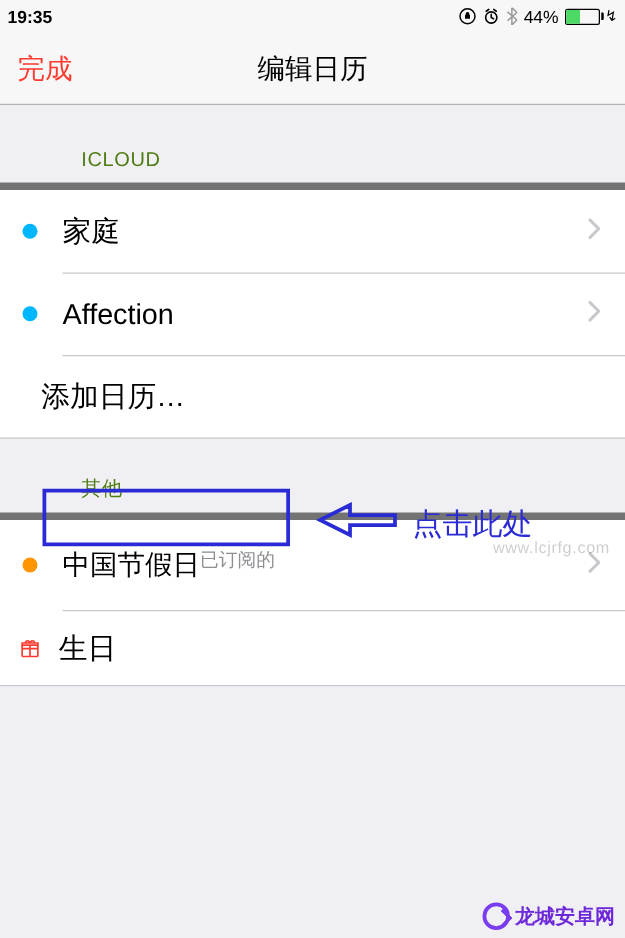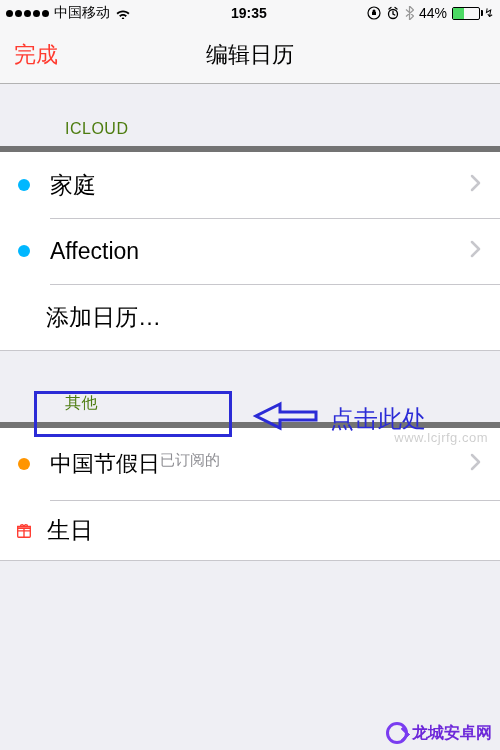--- a/index.html
+++ b/index.html
@@ -32,21 +32,21 @@
     .row + .row::before { content: ""; position: absolute; left: 50px; right: 0; top: 0; height: 1px; background: #c8c7cc; }
     .row.plain + .row.plain::before,
     .row.add::before { left: 50px; }
     .row.other-row + .row.other-row::before { left: 50px; }
     .row .indicator { width: 12px; height: 12px; border-radius: 50%; margin-right: 20px; flex-shrink: 0; }
     .row .gift-icon { width: 18px; height: 18px; margin-right: 14px; display: inline-flex; align-items: center; justify-content: center; color: #ff3b30; flex-shrink: 0; margin-left: -3px; }
     .row .label { font-size: 23px; color: #000; flex: 1; }
     .row .sub { font-size: 15px; color: #8e8e93; margin-top: 2px; }
     .row .labels { display: flex; }
     .chevron { color: #c7c7cc; flex-shrink: 0; }
-    .row.add .label { margin-left: 28px; font-size: 23px; }
+    .row.add .label { margin-left: 15px; font-size: 23px; }
 
     
     .annotation-box { position: absolute; border: 3px solid #2b2bd6; pointer-events: none; }
     .annotation-arrow { position: absolute; color: #2b2bd6; display: flex; align-items: center; }
     .annotation-text { font-family: "KaiTi", "STKaiti", serif; color: #2b2bd6; font-size: 24px; }
 
     
     .watermark { position: absolute; right: 12px; top: 430px; color: rgba(0,0,0,0.2); font-size: 13px; letter-spacing: 0.5px; pointer-events: none; }
     .footer-brand { position: absolute; right: 8px; bottom: 6px; display: flex; align-items: center; gap: 4px; font-size: 16px; color: #6d28d9; font-weight: 600; }
     .footer-brand .logo { width: 22px; height: 22px; border-radius: 50%; border: 3px solid #7a3cf0; position: relative; }
@@ -55,35 +55,20 @@
     .cyan { background: #00b7ff; }
     .purple { background: #bf5af2; }
     .orange { background: #ff9500; }
   </style>
 </head>
 <body>
 
 <div class="screen">
 
   <div class="status-bar">
-    <div class="status-left">
-      <span class="signal-dots">
-        <span class="dot"></span>
-          <span class="dot"></span>
-          <span class="dot"></span>
-          <span class="dot"></span>
-          <span class="dot"></span>
-      </span>
-      <span>中国移动</span>
-      <span class="wifi-icon">
-        <svg width="16" height="12" viewBox="0 0 16 12">
-            <path d="M8 10.5a1.2 1.2 0 100 2.4 1.2 1.2 0 000-2.4zM8 7c-1.5 0-2.9.6-3.9 1.6l1.3 1.3C6.1 9.2 7 8.8 8 8.8s1.9.4 2.6 1.1l1.3-1.3C10.9 7.6 9.5 7 8 7zM8 3.5c-2.5 0-4.8 1-6.5 2.6l1.3 1.3C4.1 6.1 6 5.3 8 5.3s3.9.8 5.2 2.1l1.3-1.3C12.8 4.5 10.5 3.5 8 3.5z" fill="#000"></path>
-          </svg>
-      </span>
-    </div>
     <div style="font-weight:600">19:35</div>
     <div class="status-right">
       <span class="lock-icon">
         <svg width="14" height="14" viewBox="0 0 14 14">
             <circle cx="7" cy="7" r="6" fill="none" stroke="#000" stroke-width="1.2"></circle>
             <path d="M5.5 6V5a1.5 1.5 0 013 0v1h.5v3h-4V6h.5z" fill="#000"></path>
           </svg>
       </span>
       <span class="alarm-icon">
         <svg width="14" height="14" viewBox="0 0 14 14">
@@ -130,21 +115,21 @@
         <svg width="12" height="18" viewBox="0 0 12 18">
             <path d="M2 2l7 7-7 7" stroke="#c7c7cc" stroke-width="2.5" fill="none" stroke-linecap="round" stroke-linejoin="round"></path>
           </svg>
       </span>
     </div>
     <div class="row add">
       <span class="label">添加日历…</span>
     </div>
   </div>
 
-  <div class="section-header" style="padding-top:42px">其他</div>
+  <div class="section-header" style="padding-top:30px">其他</div>
   <div class="list">
     <div class="row other-row" style="min-height:72px">
       <span class="indicator orange"></span>
       <div class="labels">
         <span class="label" style="font-size:22px">中国节假日</span>
         <span class="sub">已订阅的</span>
       </div>
       <span class="chevron" style="margin-left:auto">
         <svg width="12" height="18" viewBox="0 0 12 18">
             <path d="M2 2l7 7-7 7" stroke="#c7c7cc" stroke-width="2.5" fill="none" stroke-linecap="round" stroke-linejoin="round"></path>

